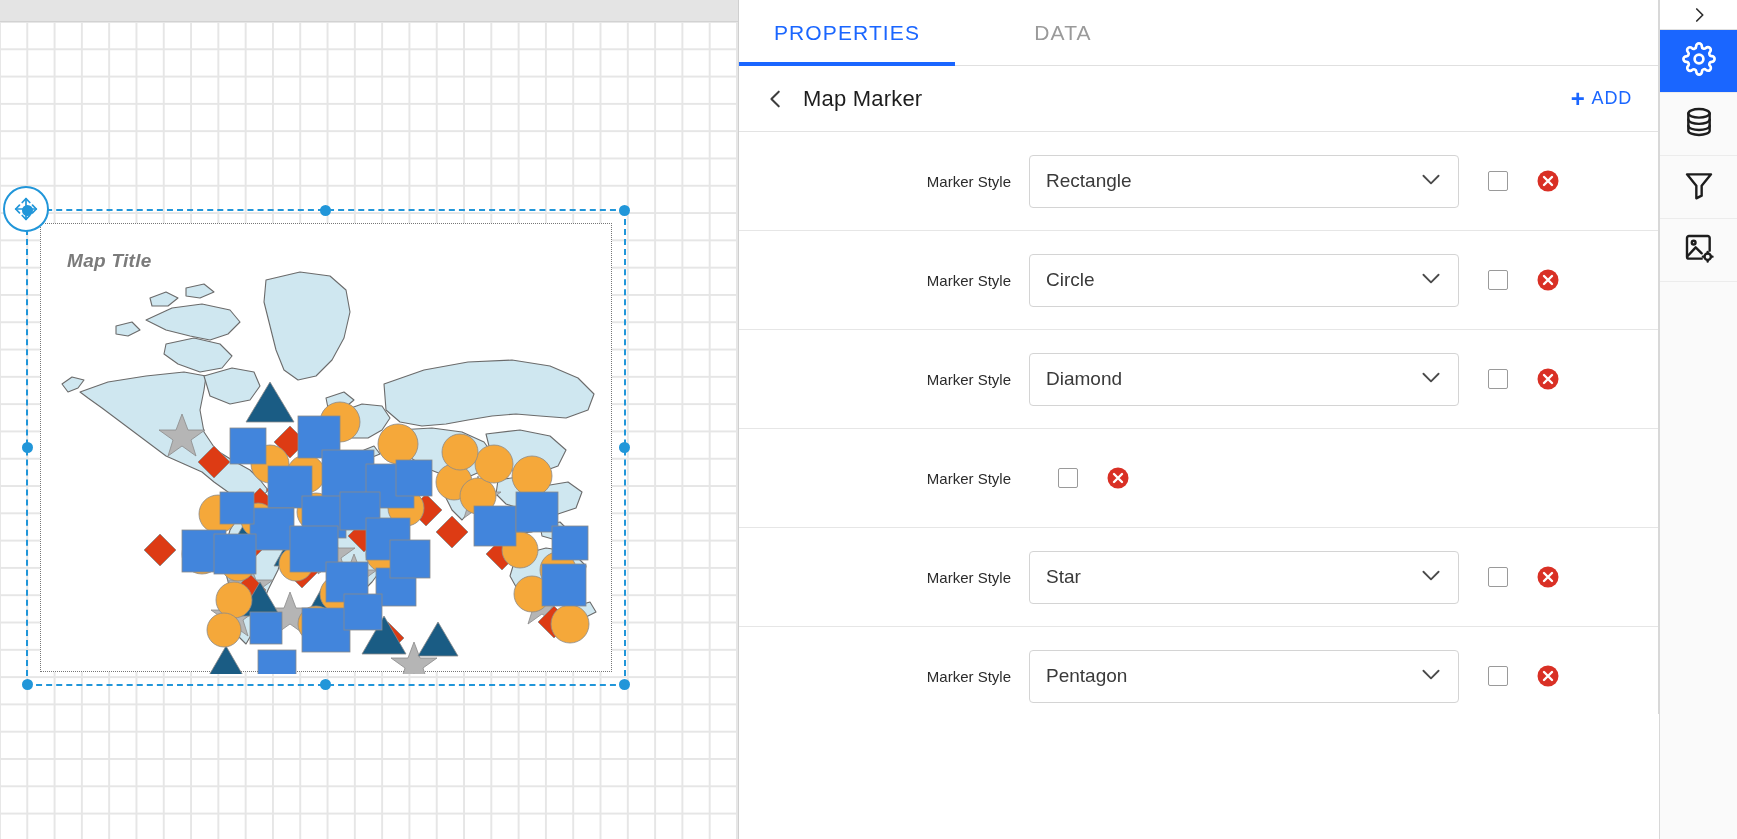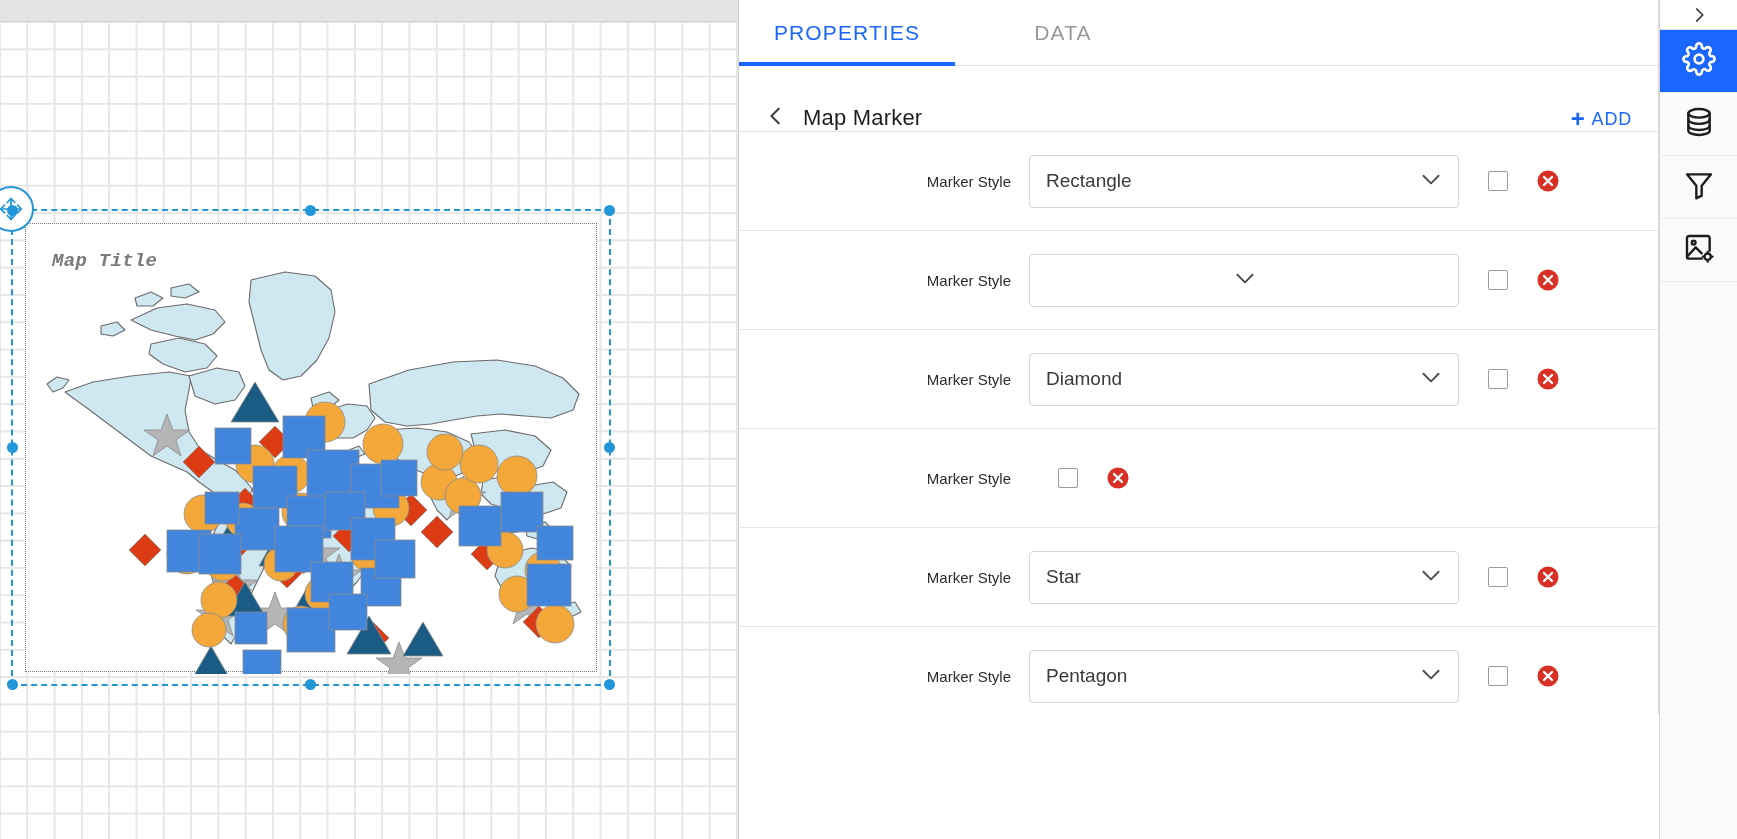--- a/index.html
+++ b/index.html
@@ -29,24 +29,23 @@
     background-image:
       linear-gradient(to right, #e6e6e6 1.5px, transparent 1.5px),
       linear-gradient(to bottom, #e6e6e6 1.5px, transparent 1.5px);
     background-size: 27.3px 27.3px;
     background-position: -1px -1px;
   }
 
   
   .selection {
     position: absolute;
-    left: 11px; top: 209px; width: 600px; height: 477px;
+    left: 26px; top: 209px; width: 600px; height: 477px;
     border: 2px dashed #2196d9;
     background: transparent;
-    font-family: Liberation Mono, monospace;
   }
   .sel-inner {
     position: absolute; left: 12px; top: 12px; right: 12px; bottom: 12px;
     border: 1.5px dotted #777;
     background: #ffffff;
   }
   .handle {
     position: absolute; width: 11px; height: 11px; border-radius: 50%;
     background: #2196d9;
   }
@@ -88,21 +87,21 @@
     font-size: 21px; letter-spacing: 1.1px; color: #9a9a9a;
     cursor: pointer; position: relative; background: #fff;
   }
   .tab.active { color: #1a66ff; font-weight: 500; }
   .tab.active::after {
     content: ""; position: absolute; left: 0; right: 0; bottom: -1px;
     height: 4px; background: #1a66ff;
   }
 
   .panel-head {
-    height: 66px; display: flex; align-items: flex-end; flex: none;
+    height: 66px; display: flex; align-items: center; flex: none;
     border-bottom: 1px solid #e3e3e3; padding: 0 26px 0 22px;
   }
   .back-btn {
     width: 30px; height: 30px; display:flex; align-items:center; justify-content:center;
     cursor: pointer; flex: none;
   }
   .panel-title {
     font-size: 22px; color: #1d1d1d; margin-left: 12px; flex: 1;
     letter-spacing: .2px;
   }
@@ -385,20 +384,21 @@
           <svg width="24" height="24" viewBox="0 0 24 24">
               <circle cx="12" cy="12" r="10.5" fill="#d93025"></circle>
               <path d="M8 8 L16 16 M16 8 L8 16" stroke="#fff" stroke-width="2.4" stroke-linecap="round"></path>
             </svg>
         </div>
       </div>
 
       <div class="row">
         <div class="row-label">Marker Style</div>
         <div class="select">
+          <span class="select-value">Circle</span>
           <span>
             <svg width="26" height="26" viewBox="0 0 24 24" fill="none" stroke="#4a4a4a" stroke-width="1.7" stroke-linecap="round" stroke-linejoin="round">
                 <polyline points="5,9 12,16 19,9"></polyline>
               </svg>
           </span>
         </div>
         <div class="checkbox"></div>
         <div class="del-btn">
           <svg width="24" height="24" viewBox="0 0 24 24">
               <circle cx="12" cy="12" r="10.5" fill="#d93025"></circle>

